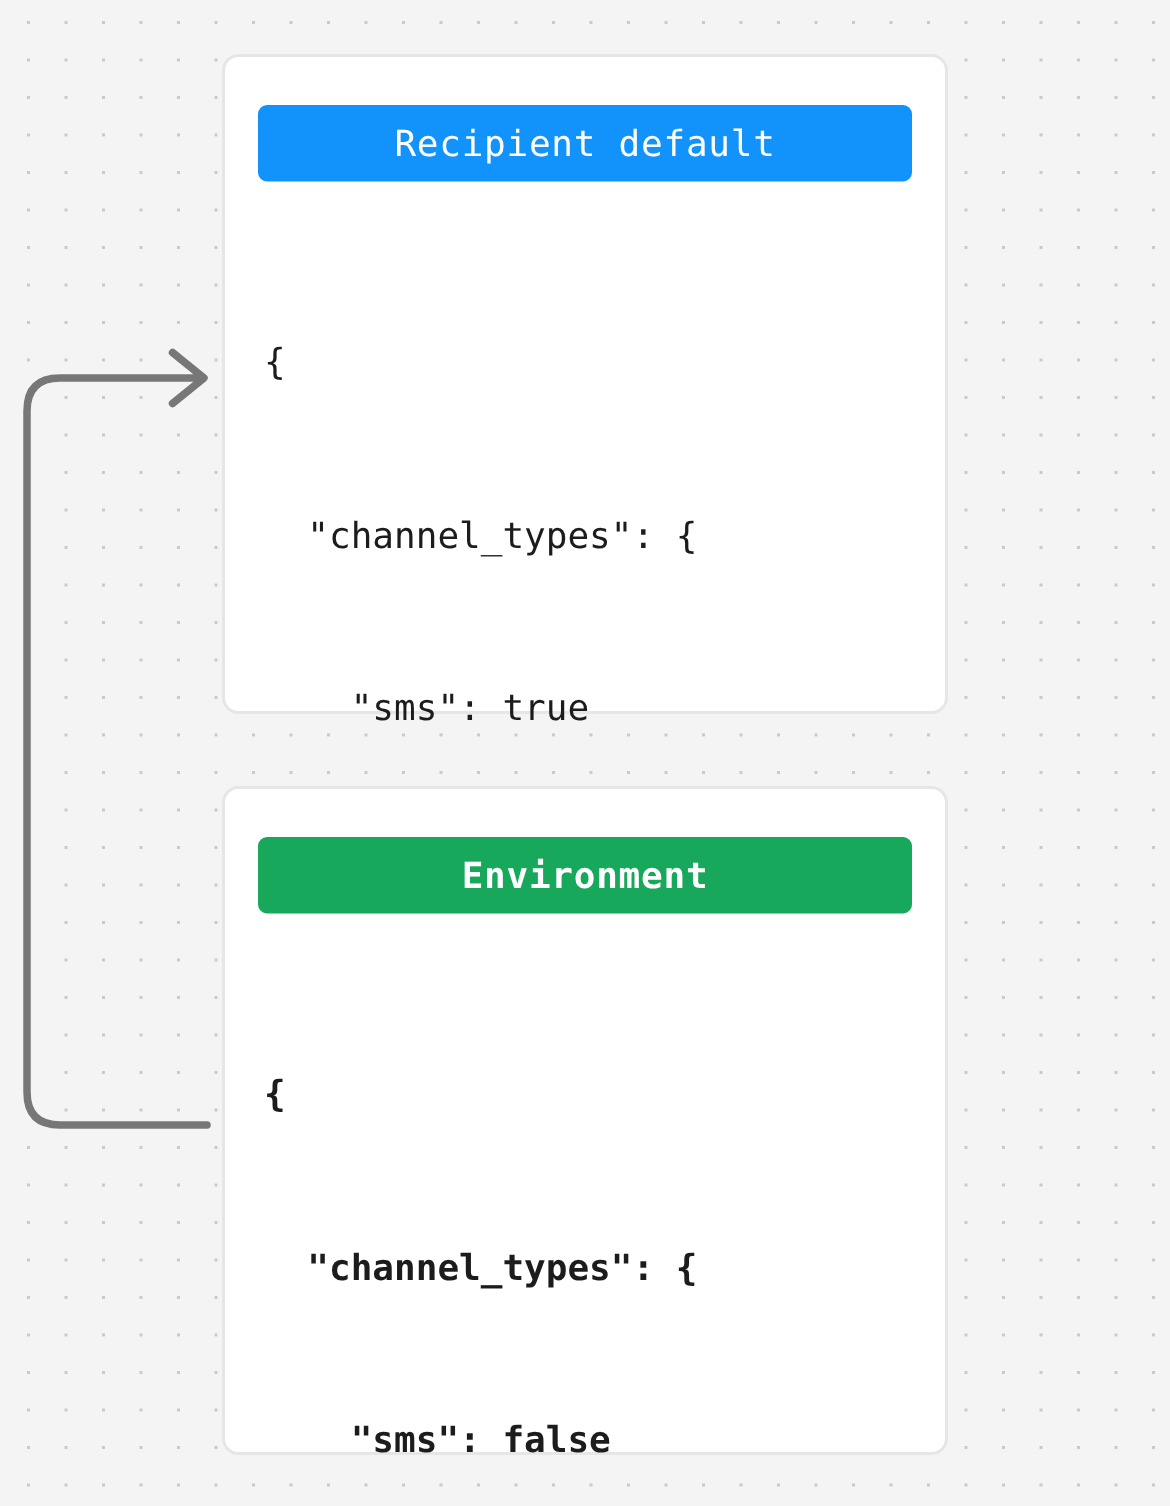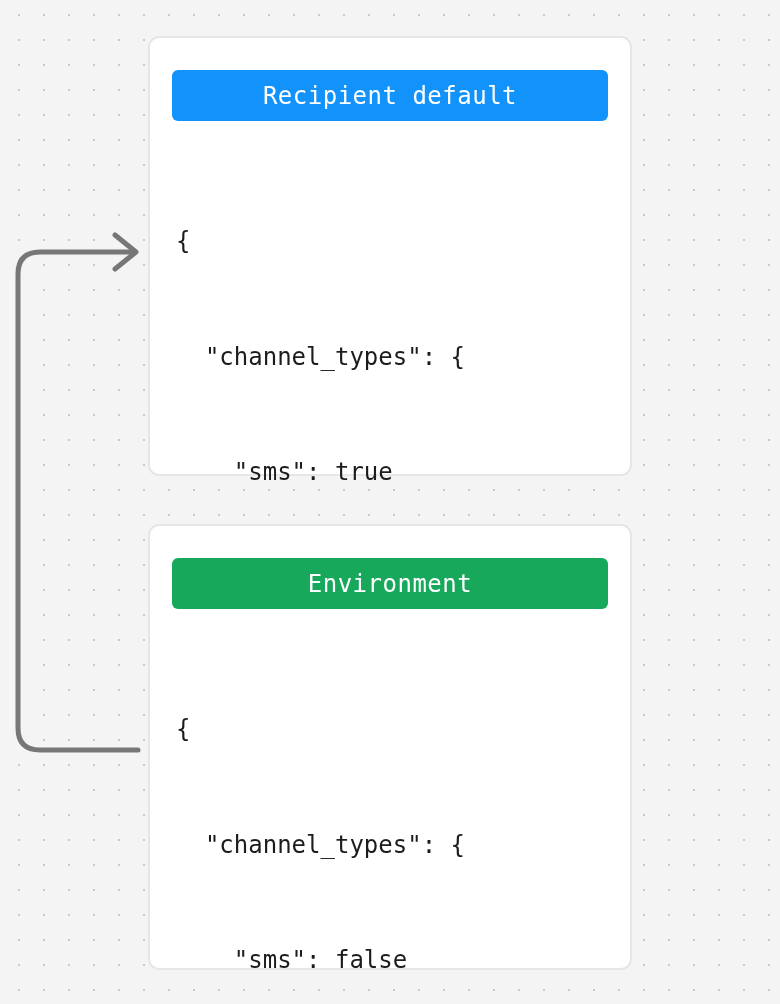--- a/index.html
+++ b/index.html
@@ -46,20 +46,21 @@
     border: 2px solid #e6e6e6;
     border-radius: 11px;
   }
   #card-recipient-default {
     top: 36px;
     height: 440px;
   }
   #card-environment {
     top: 524px;
     height: 446px;
+    font-weight: bold;
   }
 
   .card-header {
     position: absolute;
     left: 22px;
     top: 32px;
     width: 436px;
     height: 51px;
     border-radius: 6px;
     display: flex;

